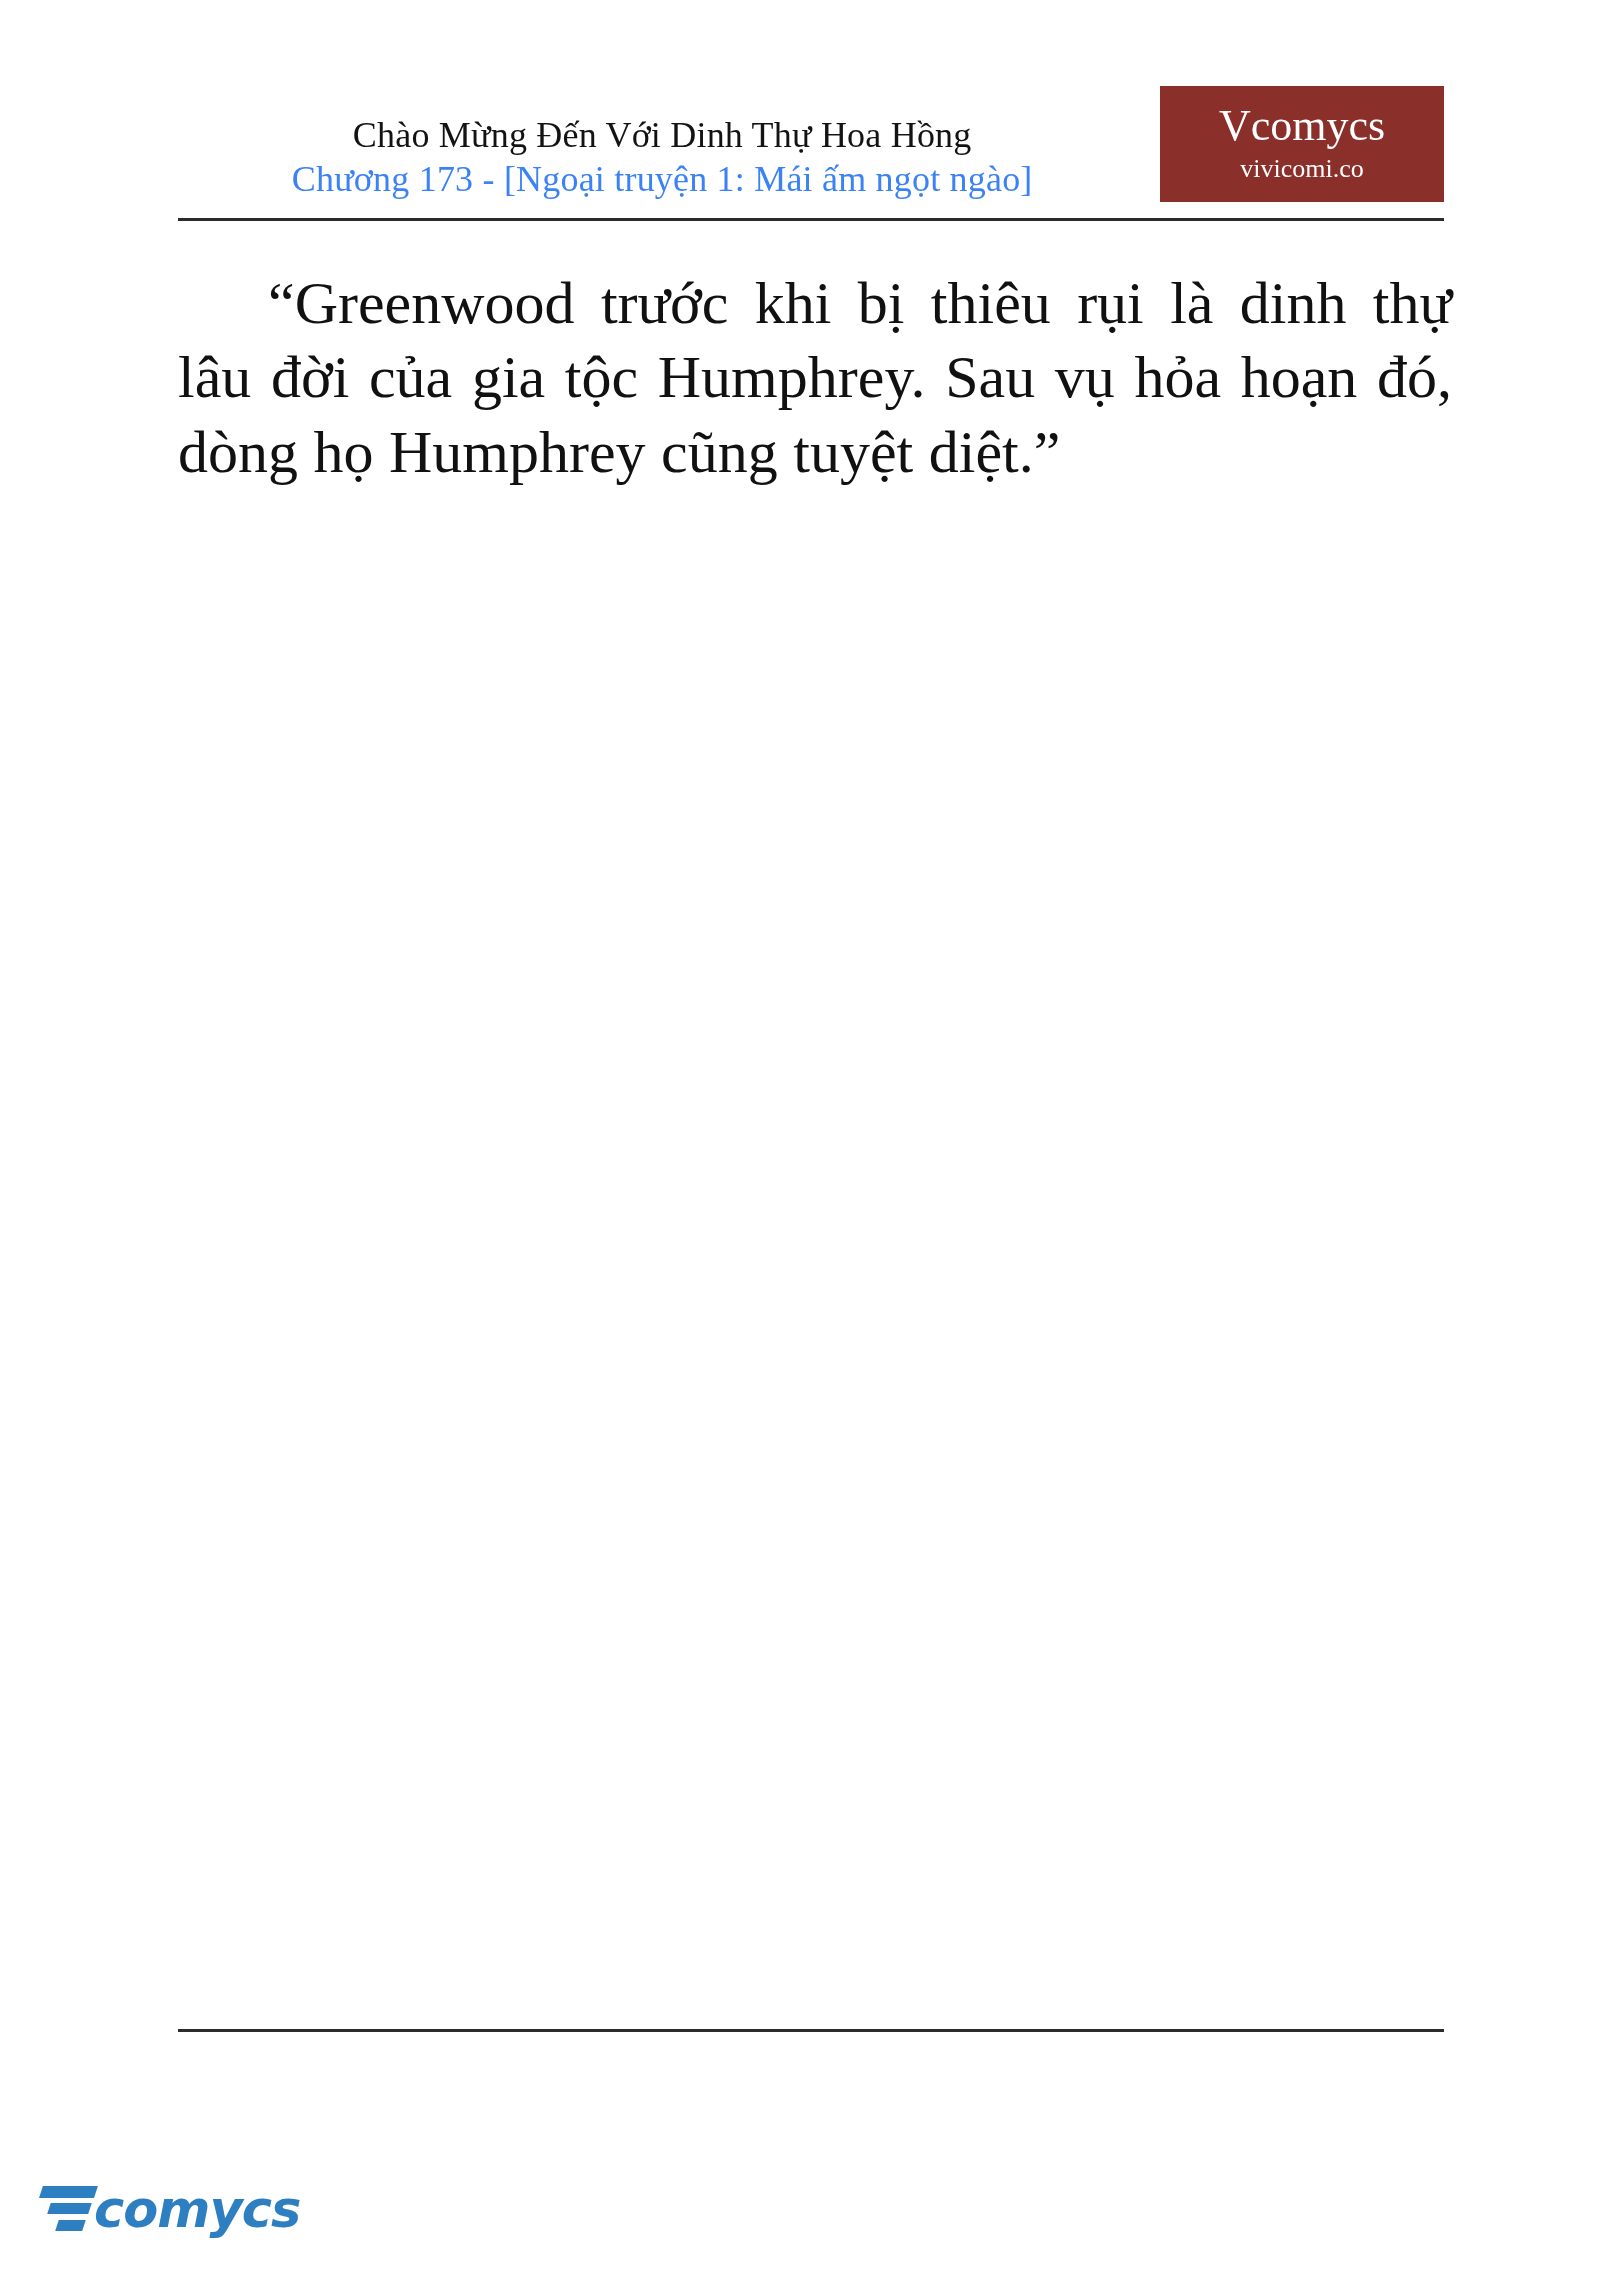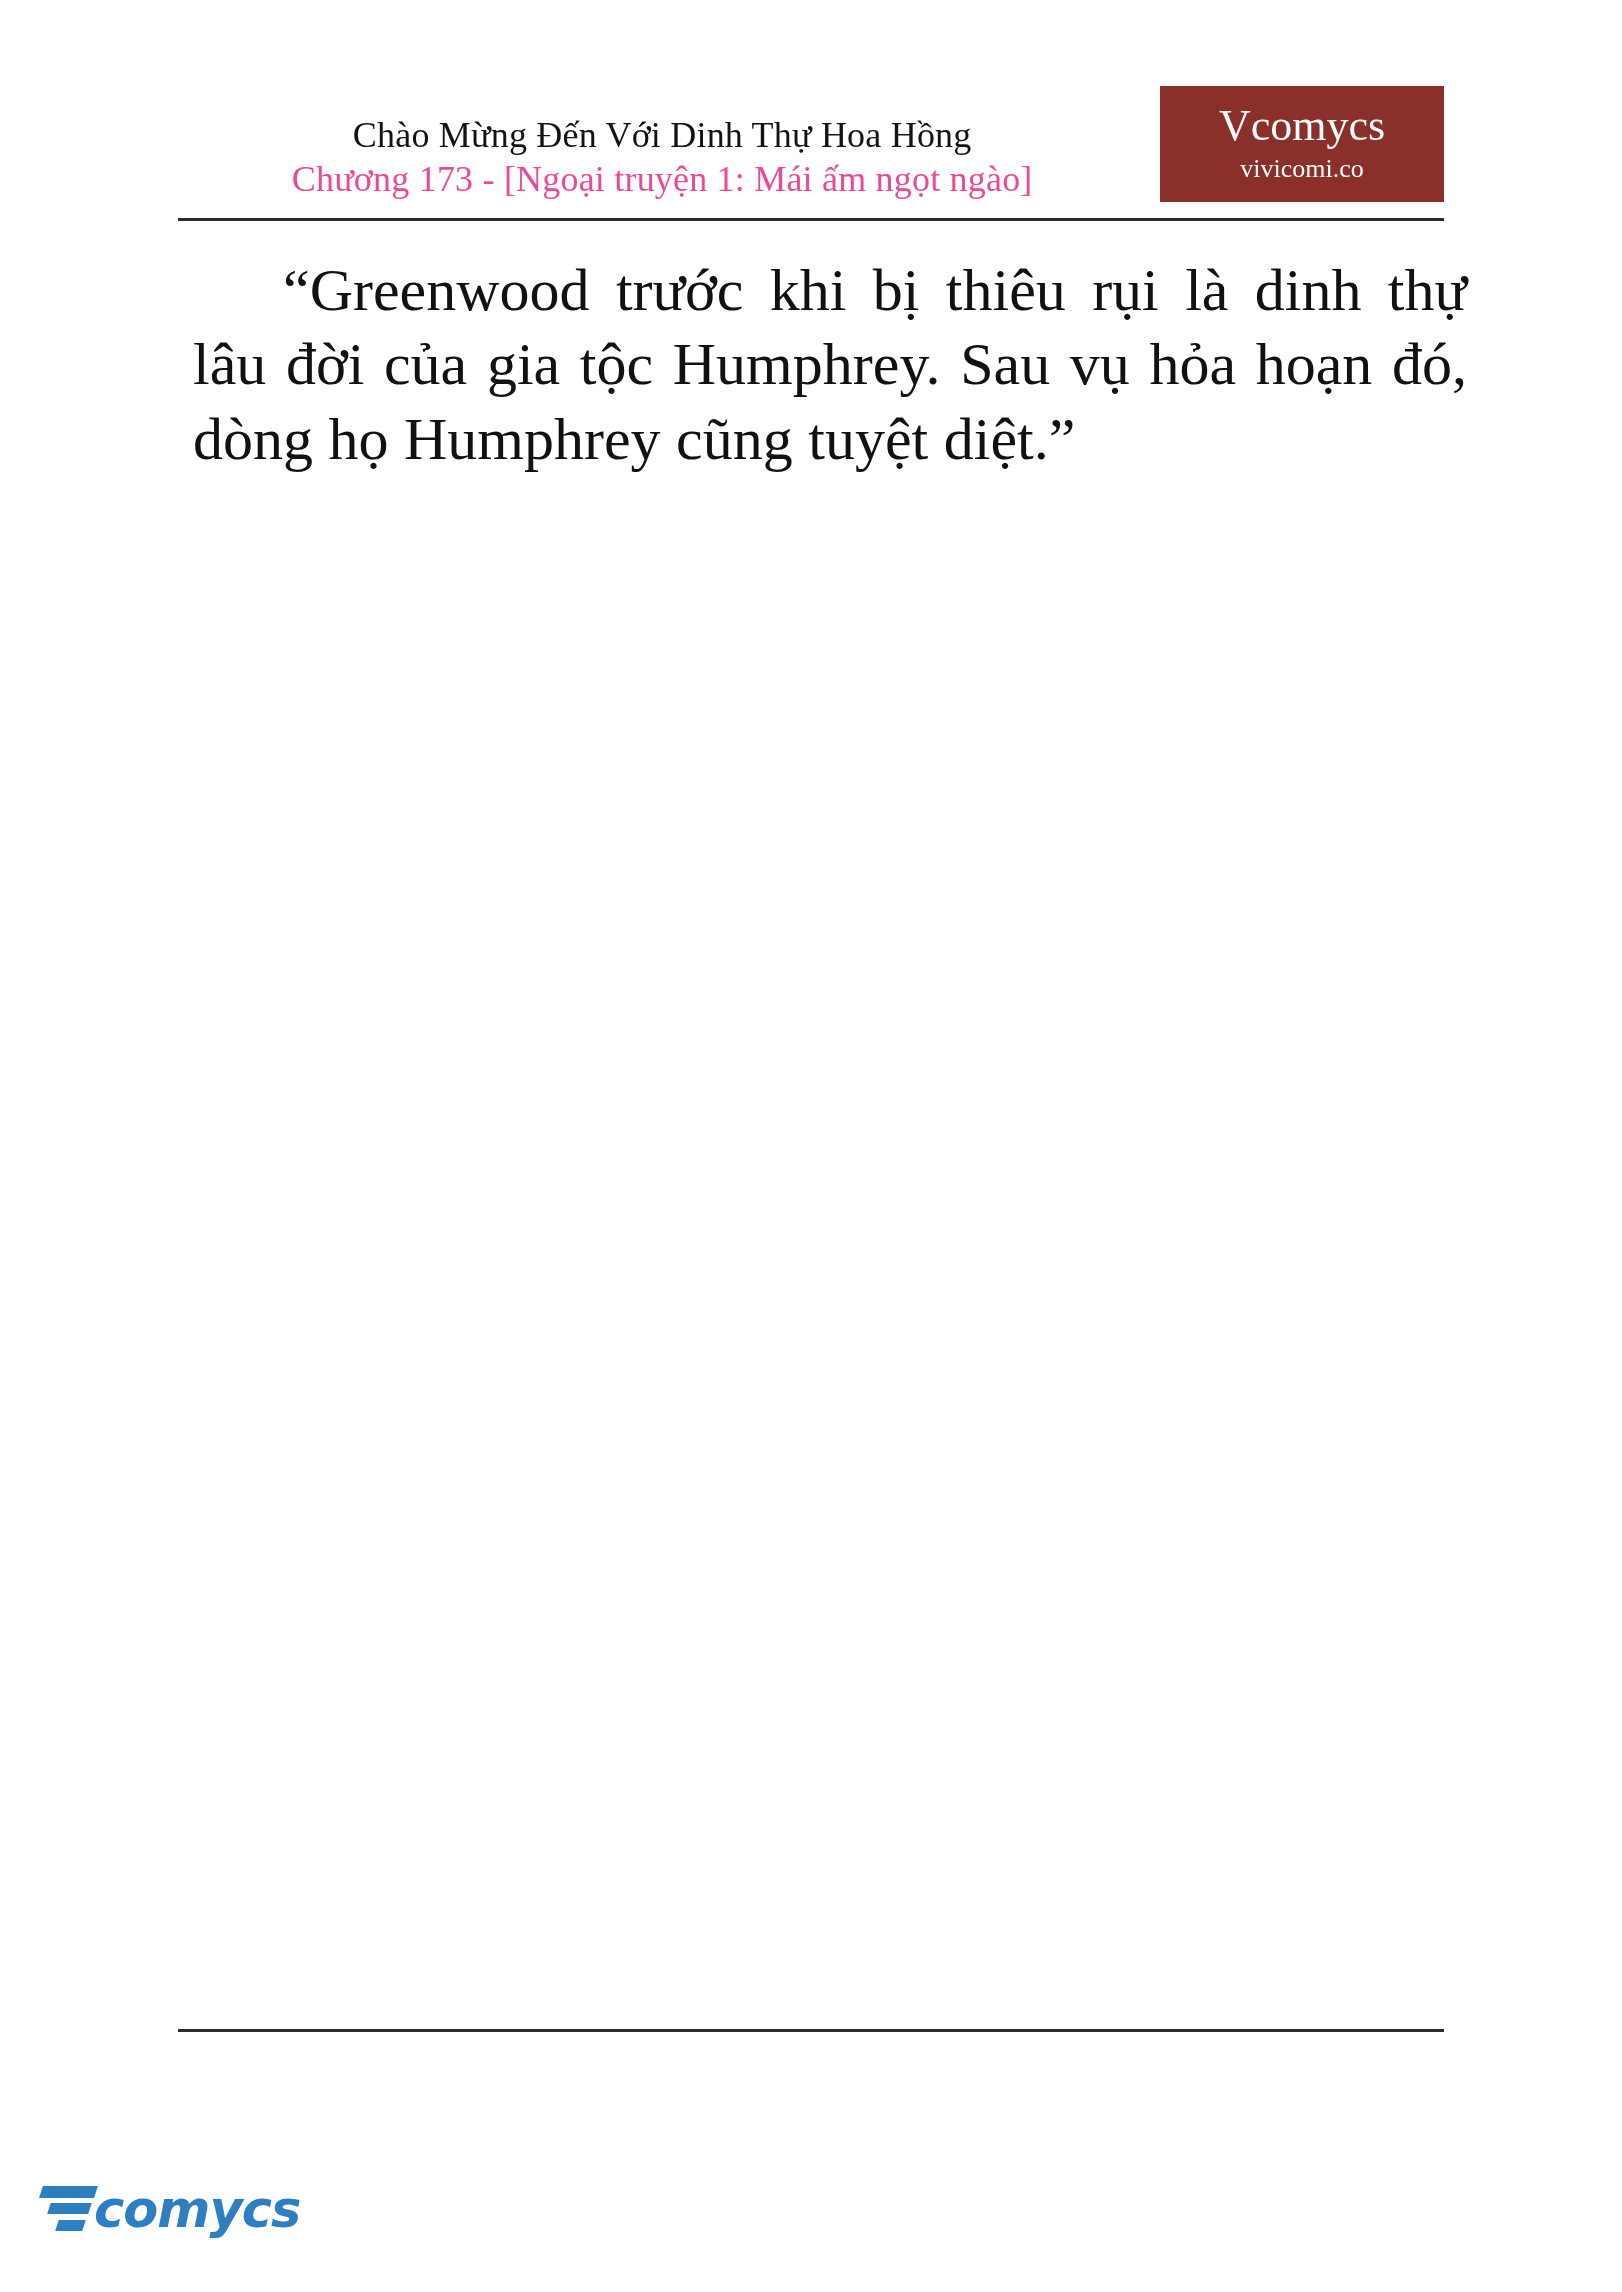--- a/index.html
+++ b/index.html
@@ -46,21 +46,21 @@
     line-height: 1.22;
     letter-spacing: 0.2px;
     color: #131313;
     white-space: nowrap;
     margin-top: 28px;
   }
   .header-line2 {
     font-size: 36px;
     line-height: 1.22;
     letter-spacing: 0.2px;
-    color: #ec4899;
+    color: #3b82f6;
     white-space: nowrap;
   }
   .header-badge {
     width: 284px;
     background: #8b2f2a;
     color: #ffffff;
     display: flex;
     flex-direction: column;
     align-items: center;
     justify-content: center;
@@ -80,23 +80,22 @@
     top: 218px;
     width: 1266px;
     height: 2.9px;
     background: #2b2b2b;
   }
 
   
   .page-body {
     position: absolute;
     left: 178px;
-    top: 253px;
+    top: 266px;
     width: 1274px;
-    margin-left: 15px;
   }
   .para {
     font-size: 60px;
     line-height: 1.24;
     text-align: justify;
     text-justify: inter-word;
     margin: 0 0 94px 0;
     color: #111111;
     text-indent: 90px;
     word-spacing: 0.5px;

